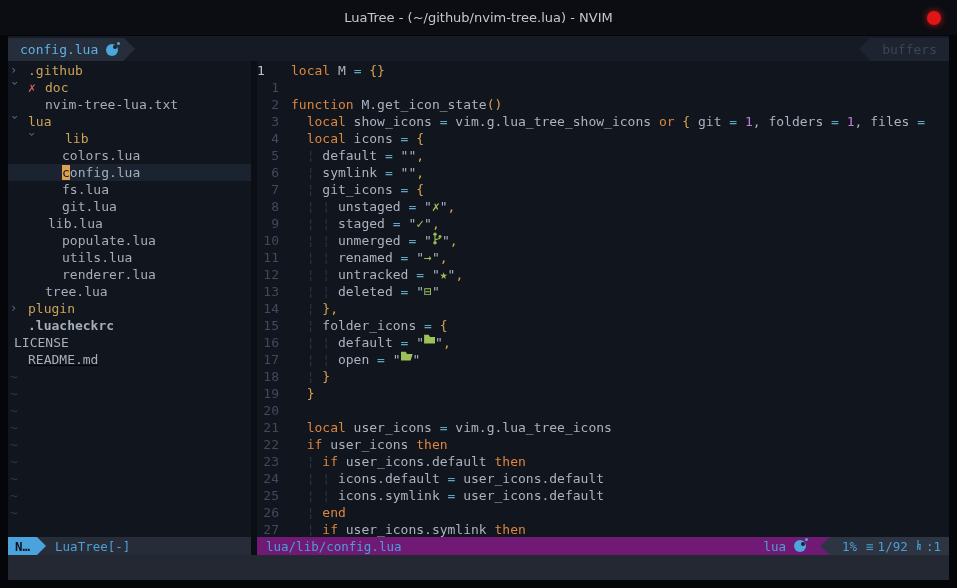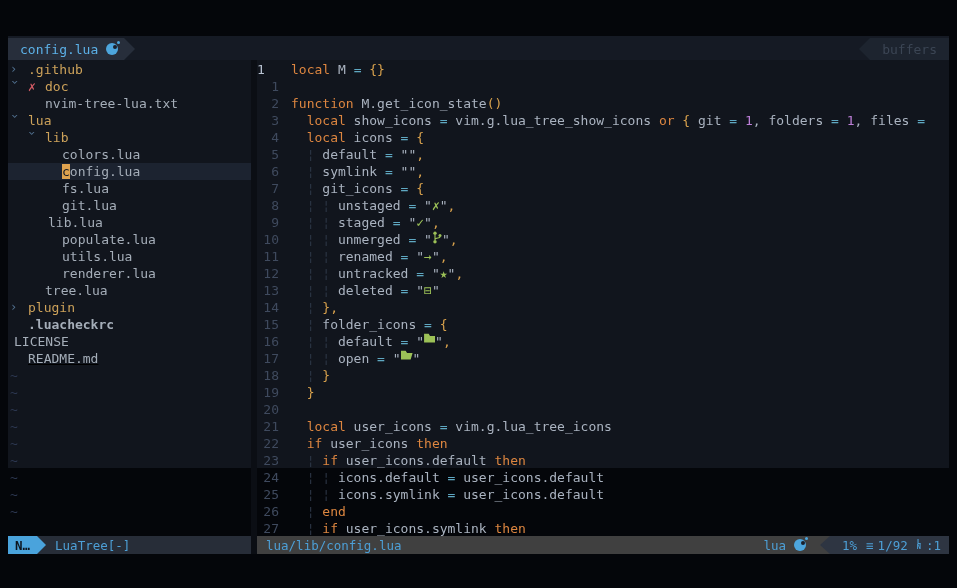--- a/index.html
+++ b/index.html
@@ -9,21 +9,21 @@
 
   
   .titlebar { position:absolute; top:0; left:0; width:957px; height:36px; background:#0b0d12;
               display:flex; align-items:center; justify-content:center;
               font-family:"DejaVu Sans","Liberation Sans",sans-serif; color:#c3c8cf; font-size:13px;
               border-bottom:1px solid #05070b; }
   .close-btn { position:absolute; right:16px; top:11px; width:14px; height:14px; border-radius:50%;
                background:#e01616; box-shadow:0 0 7px rgba(255,30,30,.75); }
 
   
-  .content { position:absolute; left:8px; top:36px; width:941px; height:432px; background:#11151d;
+  .content { position:absolute; left:8px; top:36px; width:941px; height:544px; background:#11151d;
              display:flex; flex-direction:column; }
 
   
   .tabline { height:25px; padding-top:2px; background:#151a24; display:flex; align-items:stretch; }
   .tab { background:#272e3b; color:#5cb1e8; display:flex; align-items:center; gap:8px; padding:0 6px 0 12px; }
   .tab-arrow { width:0; height:0; border-top:11.5px solid transparent; border-bottom:11.5px solid transparent;
                border-left:11px solid #272e3b; }
   .tab-spacer { flex:1; }
   .buf-arrow { width:0; height:0; border-top:11.5px solid transparent; border-bottom:11.5px solid transparent;
                border-right:11px solid #1d242f; }
@@ -60,61 +60,65 @@
   .ic-folder { display:inline-block; width:11px; height:10px; background:#9cc157; vertical-align:-1px;
                clip-path:polygon(0 8%,42% 8%,54% 30%,100% 30%,100% 96%,0 96%); }
   .ic-folder-open { display:inline-block; width:12px; height:10px; background:#9cc157; vertical-align:-1px;
                clip-path:polygon(0 8%,42% 8%,54% 30%,100% 30%,84% 96%,0 96%); }
   .ic-branch { display:inline-block; width:10px; height:13px; vertical-align:-2px; }
 
   
   .sline { height:18px; display:flex; font-size:12.5px; }
   .sl-tree { width:243px; background:#272d38; display:flex; align-items:stretch; }
   .sl-sep { width:6px; background:#0b0e14; }
-  .sl-code { flex:1; background:#404040; display:flex; align-items:stretch; }
+  .sl-code { flex:1; background:#701a75; display:flex; align-items:stretch; }
   .chip { background:#4aa3dc; color:#0d141d; font-weight:bold; display:flex; align-items:center; padding:0 7px; }
   .chip-arrow { width:0; height:0; border-top:9px solid transparent; border-bottom:9px solid transparent;
                 border-left:9px solid #4aa3dc; }
   .sl-blue { color:#4d9fd6; }
   .sl-file { display:flex; align-items:center; padding-left:9px; }
   .sl-right-pre { margin-left:auto; display:flex; align-items:center; gap:8px; padding-right:14px; }
   .seg-arrow { width:0; height:0; border-top:9px solid transparent; border-bottom:9px solid transparent;
                border-right:10px solid #2e3542; }
   .sl-rseg { background:#2e3542; display:flex; align-items:center; gap:9px; padding:0 8px 0 12px; }
   .lnico { display:inline-flex; flex-direction:column; font-size:7px; line-height:5.5px; color:#4d9fd6;
            font-weight:bold; margin-right:-4px; }
 
   .cmdline { flex:1; background:#232833; }
 </style>
 </head>
 <body>
 
 <div class="window">
 
+  <div class="titlebar">
+    <span>LuaTree - (~/github/nvim-tree.lua) - NVIM</span>
+    <span class="close-btn"></span>
+  </div>
 
   <div class="content">
 
     <div class="tabline">
       <div class="tab">
         <span>config.lua</span>
         <span class="lua-icon"></span>
       </div>
       <span class="tab-arrow"></span>
       <span class="tab-spacer"></span>
       <span class="buf-arrow"></span>
       <div class="buffers">buffers</div>
     </div>
 
     <div class="main">
       <div class="tree">
           <div class="trow" style="padding-left: 2px;"><span class="chev">›</span><span class="lab-folder">.github</span></div>
           <div class="trow" style="padding-left: 2px;"><span class="chev down">›</span><span class="gitmark">✗</span><span class="lab-folder">doc</span></div>
           <div class="trow" style="padding-left: 37px;"><span class="lab-file">nvim-tree-lua.txt</span></div>
           <div class="trow" style="padding-left: 2px;"><span class="chev down">›</span><span class="lab-folder">lua</span></div>
-          <div class="trow" style="padding-left: 19px;"><span class="chev down">›</span><span class="lab-folder">lib</span></div>
+          <div class="trow" style="padding-left: 19px; gap: 20px;"><span class="chev down">›</span><span class="lab-folder">lib</span></div>
           <div class="trow" style="padding-left: 54px;"><span class="lab-file">colors.lua</span></div>
           <div class="trow sel" style="padding-left: 54px;"><span class="lab-file"><span class="curschar">c</span>onfig.lua</span></div>
           <div class="trow" style="padding-left: 54px;"><span class="lab-file">fs.lua</span></div>
           <div class="trow" style="padding-left: 54px;"><span class="lab-file">git.lua</span></div>
           <div class="trow" style="padding-left: 40px;"><span class="lab-file">lib.lua</span></div>
           <div class="trow" style="padding-left: 54px;"><span class="lab-file">populate.lua</span></div>
           <div class="trow" style="padding-left: 54px;"><span class="lab-file">utils.lua</span></div>
           <div class="trow" style="padding-left: 54px;"><span class="lab-file">renderer.lua</span></div>
           <div class="trow" style="padding-left: 37px;"><span class="lab-file">tree.lua</span></div>
           <div class="trow" style="padding-left: 2px;"><span class="chev">›</span><span class="lab-folder">plugin</span></div>

